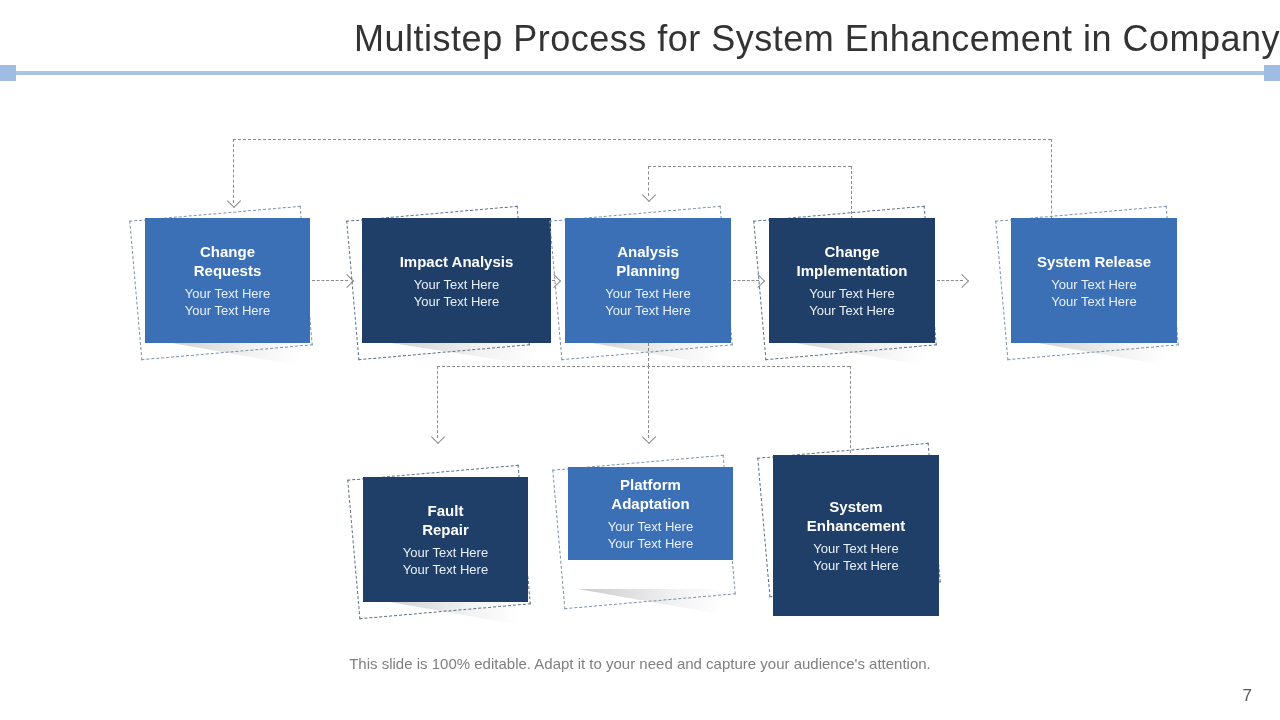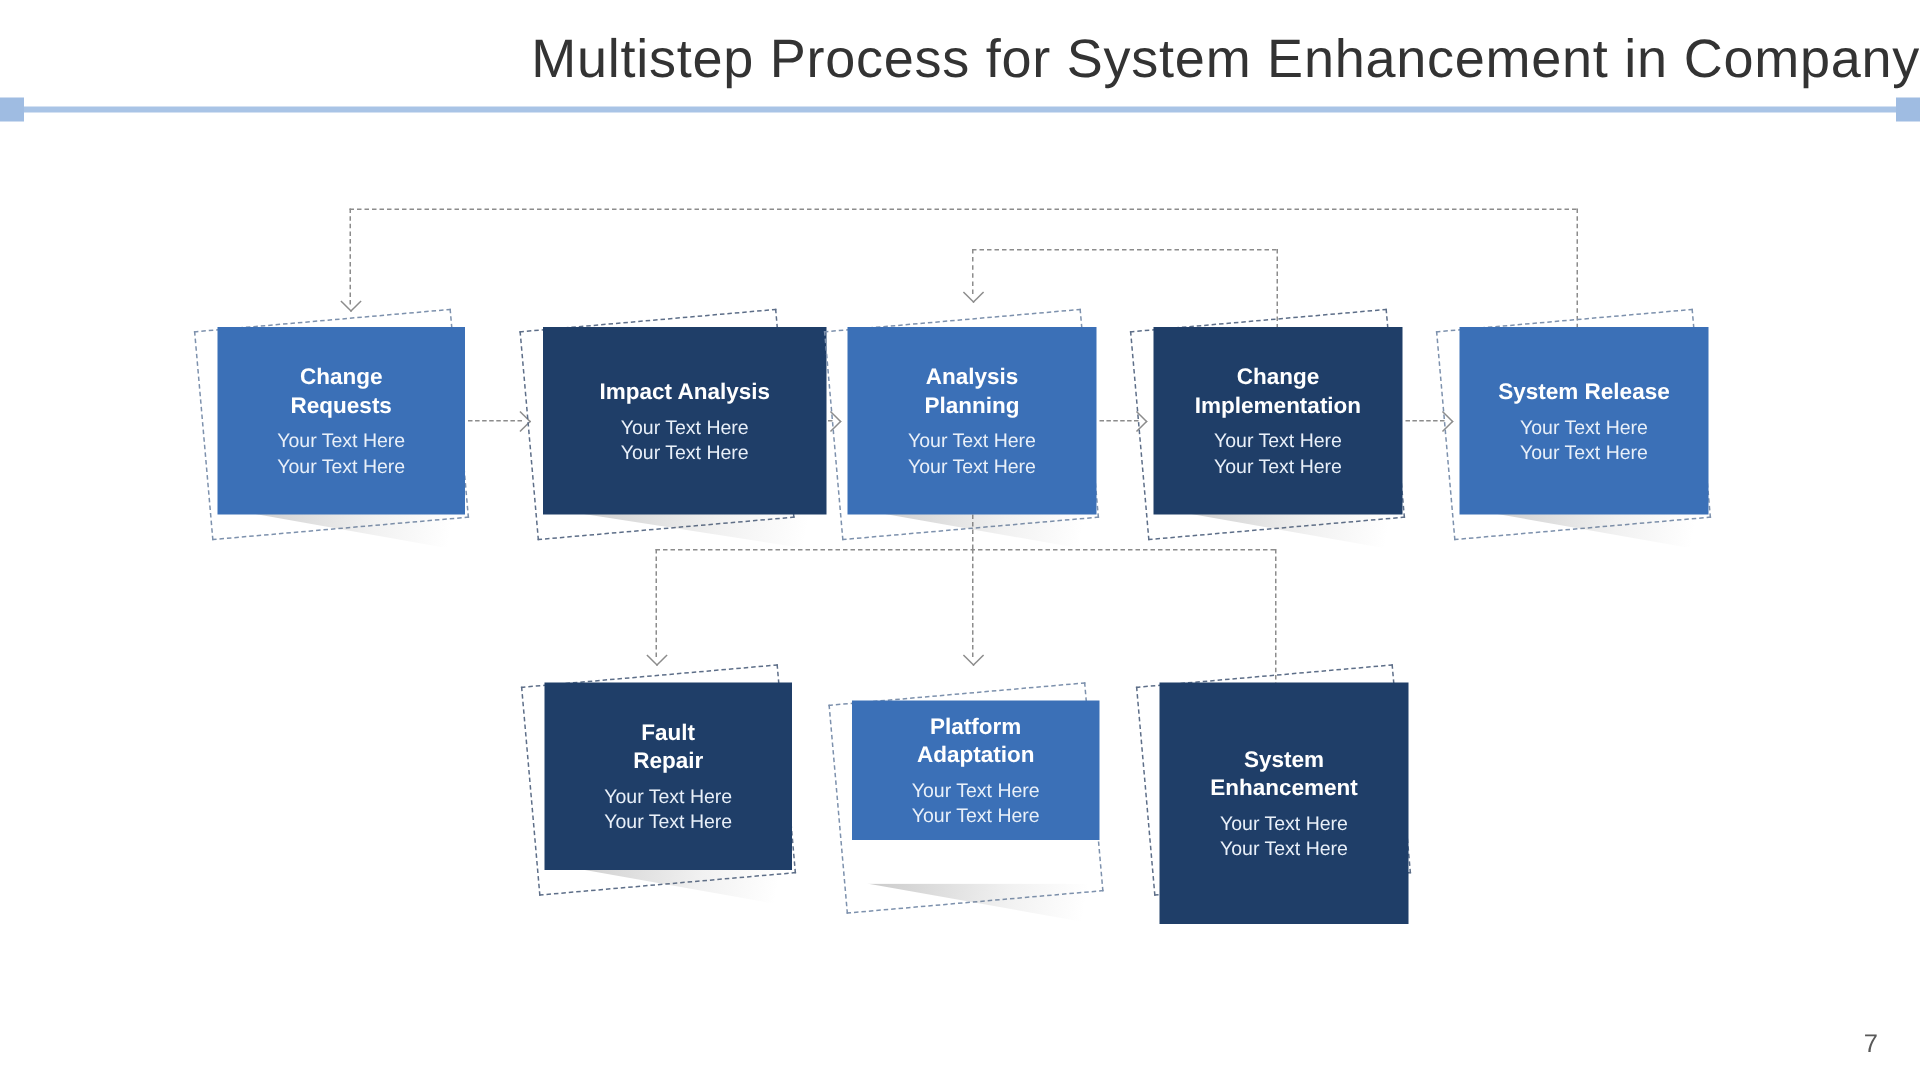--- a/index.html
+++ b/index.html
@@ -125,31 +125,31 @@
     <div class="ghost"></div>
     <div class="pshadow"></div>
     <div class="face">
       <div class="ptitle">Change
 Implementation</div>
       <div class="pbody">Your Text Here
 Your Text Here</div>
     </div>
   </div>
 
-  <div class="pbox light" style="left:973px;top:218px;width:166px;height:125px;">
+  <div class="pbox light" style="left:1011px;top:218px;width:166px;height:125px;">
     <div class="ghost"></div>
     <div class="pshadow"></div>
     <div class="face">
       <div class="ptitle">System Release</div>
       <div class="pbody">Your Text Here
 Your Text Here</div>
     </div>
   </div>
 
-  <div class="pbox dark" style="left:363px;top:455px;width:165px;height:125px;">
+  <div class="pbox dark" style="left:363px;top:477px;width:165px;height:125px;">
     <div class="ghost"></div>
     <div class="pshadow"></div>
     <div class="face">
       <div class="ptitle">Fault
 Repair</div>
       <div class="pbody">Your Text Here
 Your Text Here</div>
     </div>
   </div>
 
@@ -168,15 +168,16 @@
     <div class="ghost"></div>
     <div class="pshadow"></div>
     <div class="face">
       <div class="ptitle">System
 Enhancement</div>
       <div class="pbody">Your Text Here
 Your Text Here</div>
     </div>
   </div>
 
+  <div class="footer-note">This slide is 100% editable. Adapt it to your need and capture your audience's attention.</div>
   <div class="page-number">7</div>
 
 </div>
 
 </body></html>

